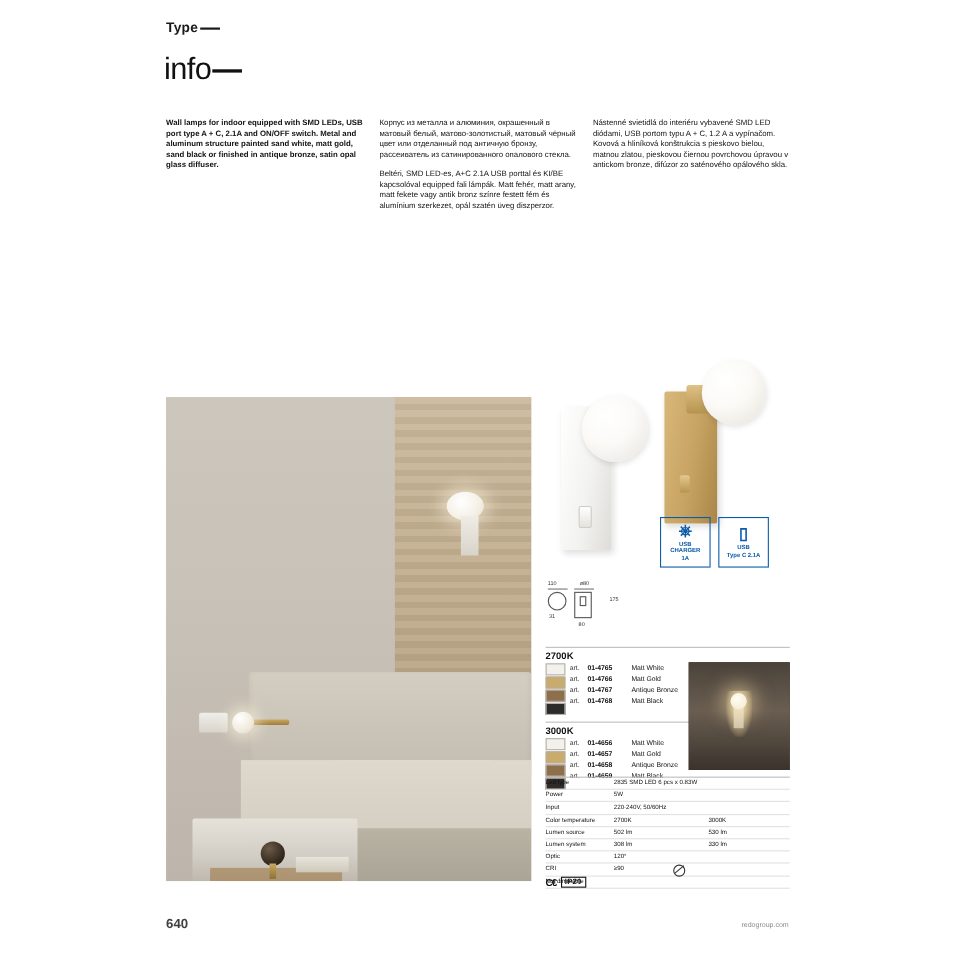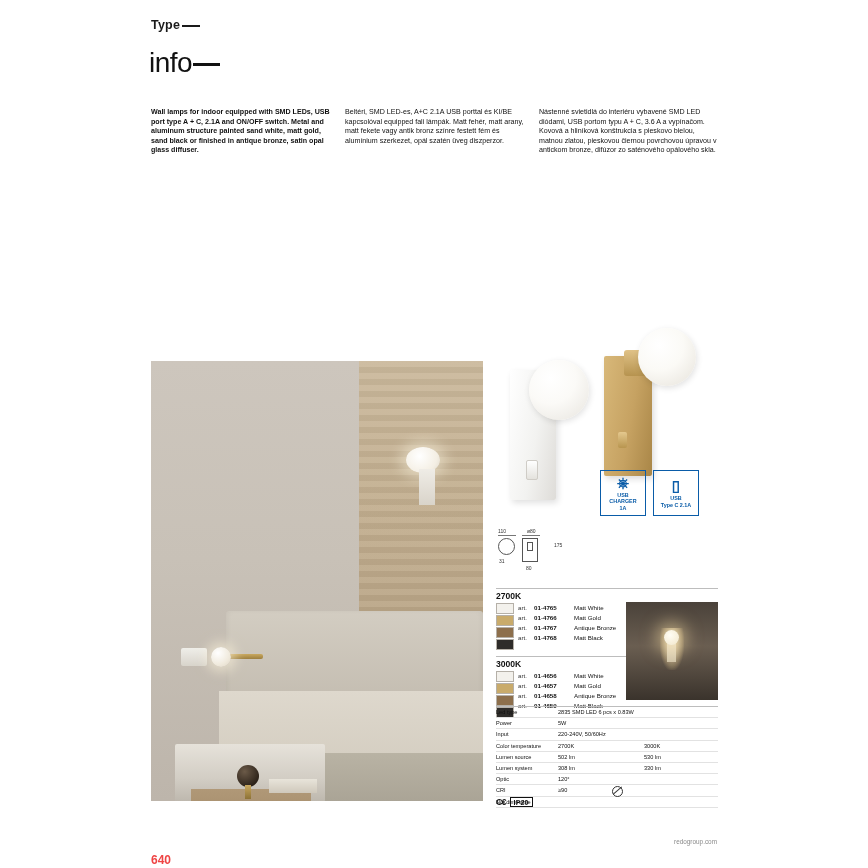--- a/index.html
+++ b/index.html
@@ -367,24 +367,24 @@
   }
   .nd-icon::after{
     content:""; position:absolute; left:-1px; top:3.2px; width:11px; height:0.9px;
     background:#333; transform: rotate(-40deg);
   }
 
   
   .folio {
     position: absolute;
     left: 151px;
-    top: 853px;
+    top: 833px;
     font-size: 12px;
     font-weight: bold;
-    color: #ef4444;
+    color: #404040;
   }
   .site {
     position: absolute;
     right: 151px;
     top: 838px;
     font-size: 6.4px;
     color: #8a8a8a;
   }
 </style>
 </head>
@@ -398,25 +398,26 @@
 
   <div class="page-title">
     <span>info</span><span class="uline"></span>
   </div>
 
   <div class="desc-col c1">
     <p class="bold">Wall lamps for indoor equipped with SMD LEDs, USB port type A + C, 2.1A and ON/OFF switch. Metal and aluminum structure painted sand white, matt gold, sand black or finished in antique bronze, satin opal glass diffuser.</p>
   </div>
 
   <div class="desc-col c2">
+    <p>Корпус из металла и алюминия, окрашенный в матовый белый, матово-золотистый, матовый чёрный цвет или отделанный под античную бронзу, рассеиватель из сатинированного опалового стекла.</p>
     <p>Beltéri, SMD LED-es, A+C 2.1A USB porttal és KI/BE kapcsolóval equipped fali lámpák. Matt fehér, matt arany, matt fekete vagy antik bronz színre festett fém és alumínium szerkezet, opál szatén üveg diszperzor.</p>
   </div>
 
   <div class="desc-col c3">
-    <p>Nástenné svietidlá do interiéru vybavené SMD LED diódami, USB portom typu A + C, 3.6 A a vypínačom. Kovová a hliníková konštrukcia s pieskovo bielou, matnou zlatou, pieskovou čiernou povrchovou úpravou v antickom bronze, difúzor zo saténového opálového skla.</p>
+    <p>Nástenné svietidlá do interiéru vybavené SMD LED diódami, USB portom typu A + C, 1.2 A a vypínačom. Kovová a hliníková konštrukcia s pieskovo bielou, matnou zlatou, pieskovou čiernou povrchovou úpravou v antickom bronze, difúzor zo saténového opálového skla.</p>
   </div>
 
   <div class="photo">
     <div class="ph-wall"></div>
     <div class="ph-panel"></div>
     <div class="ph-sconce-globe"></div>
     <div class="ph-sconce-plate"></div>
     <div class="ph-headboard"></div>
     <div class="ph-pillow"></div>
     <div class="ph-bed"></div>

